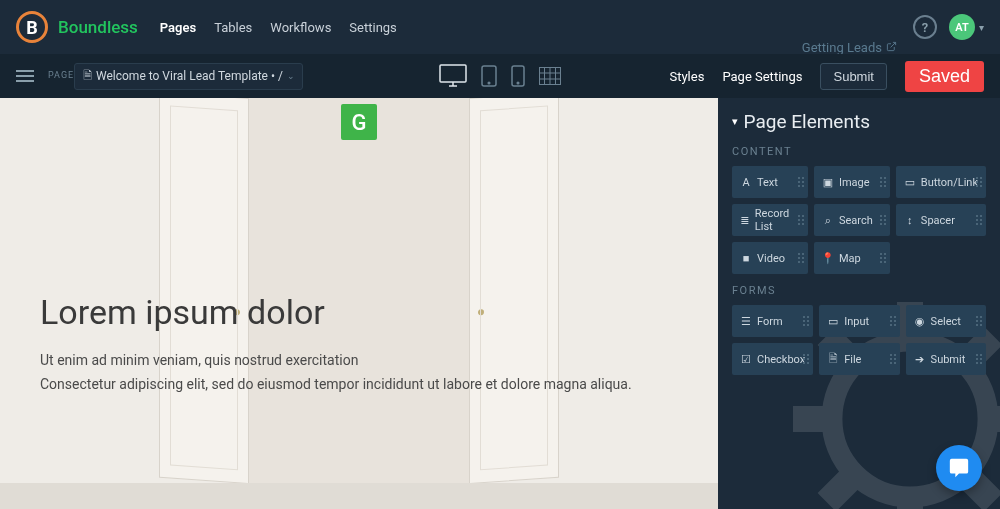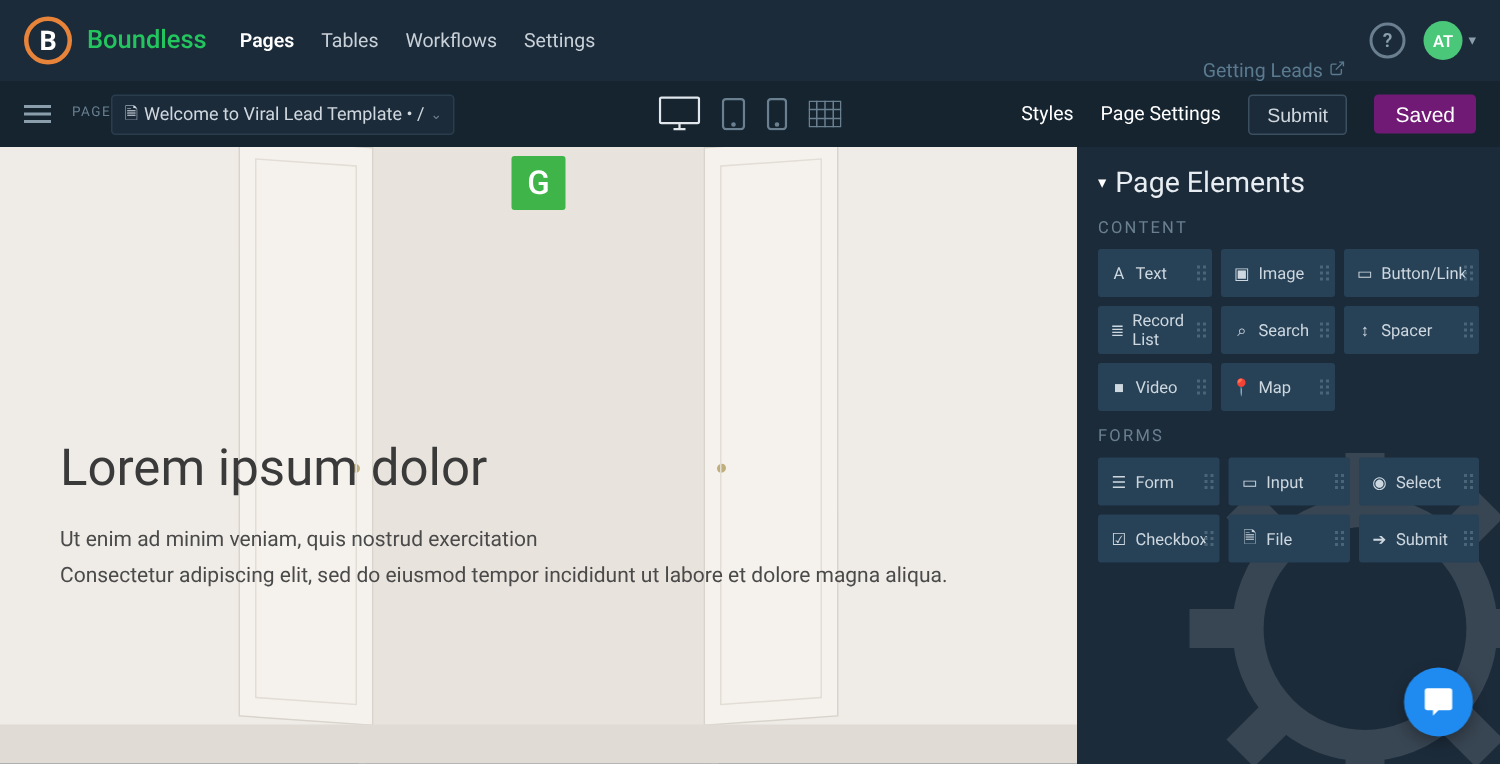--- a/index.html
+++ b/index.html
@@ -29,21 +29,21 @@
   .page-select { background: #1c2b3a; border: 1px solid #2a3d4d; color: #d0d8df; font-size: 12px; padding: 3px 8px; border-radius: 3px; display: flex; align-items: center; gap: 4px; cursor: pointer; min-width: 180px; }
   .page-select .doc-icon { font-size: 11px; }
   .page-select .caret { margin-left: auto; font-size: 9px; color: #6a8090; }
   .device-group { position: absolute; left: 50%; transform: translateX(-50%); display: flex; align-items: center; gap: 14px; }
   .device { cursor: pointer; display: flex; align-items: center; justify-content: center; }
   .device svg { stroke: #6a8090; fill: none; }
   .device.active svg { stroke: #e0e6eb; }
   .subbar-right { margin-left: auto; display: flex; align-items: center; gap: 18px; }
   .subtab { color: #fff; font-size: 13px; cursor: pointer; }
   .preview-btn { background: #1c2b3a; border: 1px solid #3a4f60; color: #d0d8df; padding: 5px 12px; border-radius: 3px; font-size: 13px; cursor: pointer; }
-  .saved-btn { background: #701a75; border: none; color: #fff; padding: 5px 14px; border-radius: 3px; font-size: 14px; }
+  .saved-btn { background: #ef4444; border: none; color: #fff; padding: 5px 14px; border-radius: 3px; font-size: 18px; }
 
   
   .main { display: flex; height: calc(509px - 54px - 44px); }
   .canvas { flex: 1; position: relative; background: linear-gradient(#e9e6e1, #e4e0da); overflow: hidden; }
   
   .wall { position: absolute; inset: 0; background: #efece7; }
   .baseboard { position: absolute; bottom: 0; left: 0; right: 0; height: 26px; background: #e0dcd5; }
   .inner-room { position: absolute; left: 50%; top: 0; transform: translateX(-50%); width: 240px; height: 100%; background: #e8e3dc; border-left: 5px solid #ddd8d0; border-right: 5px solid #ddd8d0; }
   .door-left, .door-right { position: absolute; top: 0; width: 90px; height: 94%; background: #f5f2ed; border: 1px solid #d8d3cb; }
   .door-left { left: 50%; margin-left: -200px; transform: skewY(4deg) ; transform-origin: right top; }

